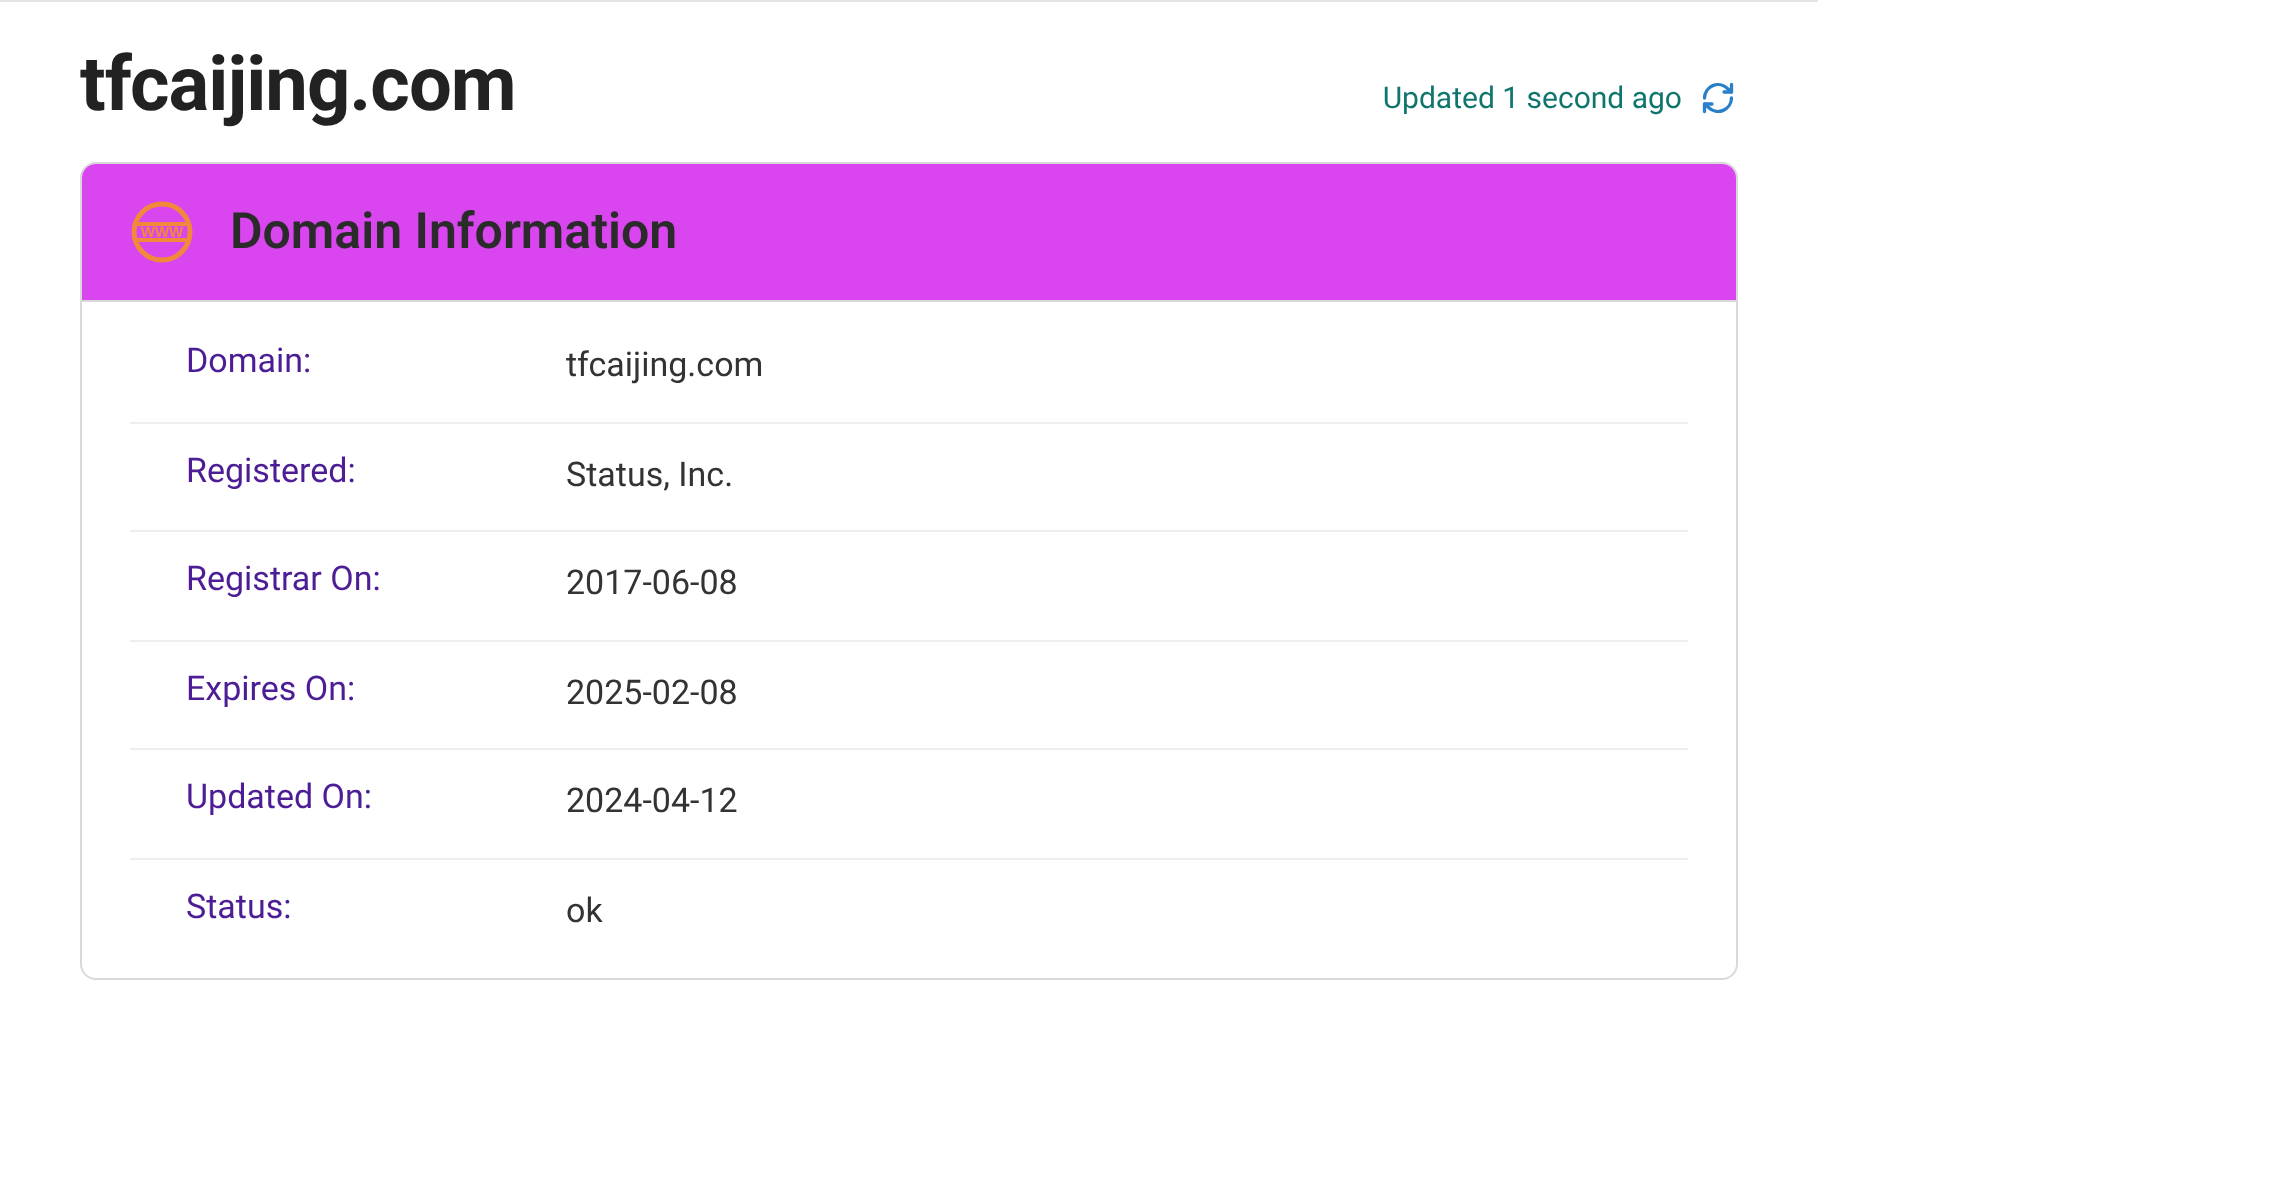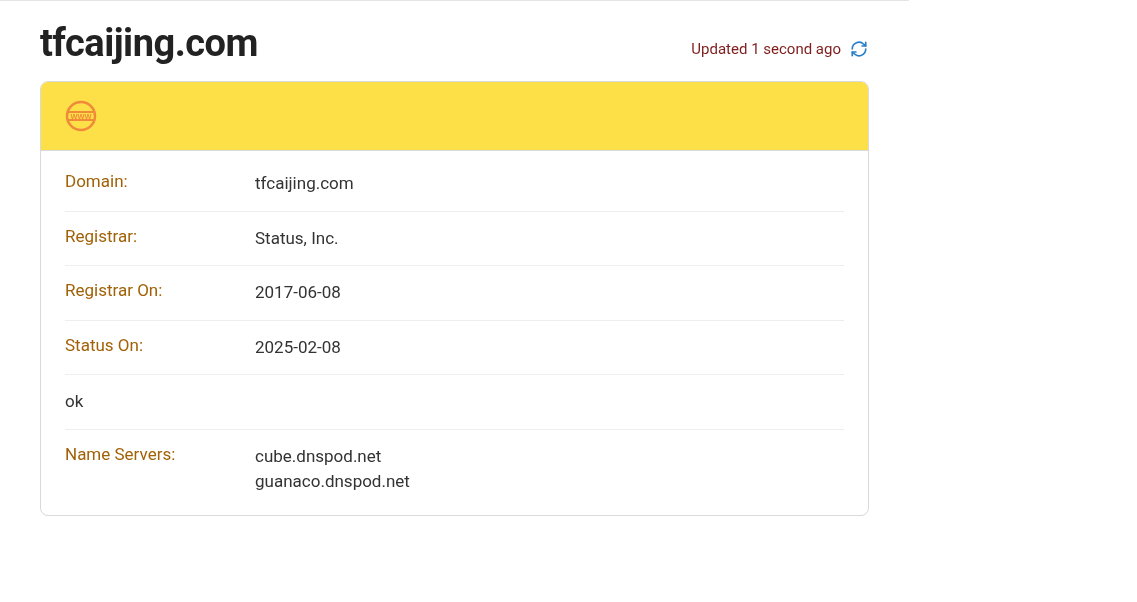--- a/index.html
+++ b/index.html
@@ -27,21 +27,21 @@
     .domain-title {
       font-size: 38px;
       font-weight: 700;
       color: #222;
       letter-spacing: -0.5px;
     }
     .updated-wrap {
       display: flex;
       align-items: center;
       gap: 8px;
-      color: #7f1d1d;
+      color: #0f766e;
       font-size: 15px;
       padding-bottom: 6px;
     }
     .refresh-icon {
       width: 20px;
       height: 20px;
       cursor: pointer;
       display: inline-flex;
       align-items: center;
       justify-content: center;
@@ -50,21 +50,21 @@
       width: 18px;
       height: 18px;
       stroke: #2a7fc9;
     }
     .card {
       border: 1px solid #d9d9d9;
       border-radius: 8px;
       overflow: hidden;
     }
     .card-header {
-      background: #fde047;
+      background: #d946ef;
       border-bottom: 1px solid #d9d9d9;
       padding: 18px 24px;
       display: flex;
       align-items: center;
       gap: 18px;
     }
     .www-icon {
       width: 32px;
       height: 32px;
       display: inline-flex;
@@ -83,22 +83,23 @@
       display: flex;
       padding: 14px 0;
       border-bottom: 1px solid #eeeeee;
       font-size: 17px;
     }
     .row:last-child {
       border-bottom: none;
     }
     .label {
       width: 190px;
-      color: #a16207;
+      color: #4c1d95;
       flex-shrink: 0;
+      margin-left: 28px;
     }
     .value {
       color: #333;
       white-space: pre-line;
       line-height: 1.5;
     }
   </style>
 </head>
 <body>
 
@@ -120,41 +121,42 @@
 
   <div class="card">
     <div class="card-header">
       <span class="www-icon">
         <svg viewBox="0 0 32 32" width="32" height="32">
           <circle cx="16" cy="16" r="14" fill="none" stroke="#f08a3a" stroke-width="2.5"></circle>
           <path d="M2 12 h28 M2 20 h28" stroke="#f08a3a" stroke-width="2" fill="none"></path>
           <text x="16" y="18.5" text-anchor="middle" font-size="7.5" font-weight="700" fill="#f08a3a" font-family="Arial">WWW</text>
         </svg>
       </span>
+      <div class="card-title">Domain Information</div>
     </div>
     <div class="info-table">
       <div class="row">
         <div class="label">Domain:</div>
         <div class="value">tfcaijing.com</div>
       </div>
       <div class="row">
-        <div class="label">Registrar:</div>
+        <div class="label">Registered:</div>
         <div class="value">Status, Inc.</div>
       </div>
       <div class="row">
         <div class="label">Registrar On:</div>
         <div class="value">2017-06-08</div>
       </div>
       <div class="row">
-        <div class="label">Status On:</div>
+        <div class="label">Expires On:</div>
         <div class="value">2025-02-08</div>
       </div>
       <div class="row">
-        <div class="value">ok</div>
+        <div class="label">Updated On:</div>
+        <div class="value">2024-04-12</div>
       </div>
       <div class="row">
-        <div class="label">Name Servers:</div>
-        <div class="value">cube.dnspod.net
-guanaco.dnspod.net</div>
+        <div class="label">Status:</div>
+        <div class="value">ok</div>
       </div>
     </div>
   </div>
 </div>
 
 </body></html>

